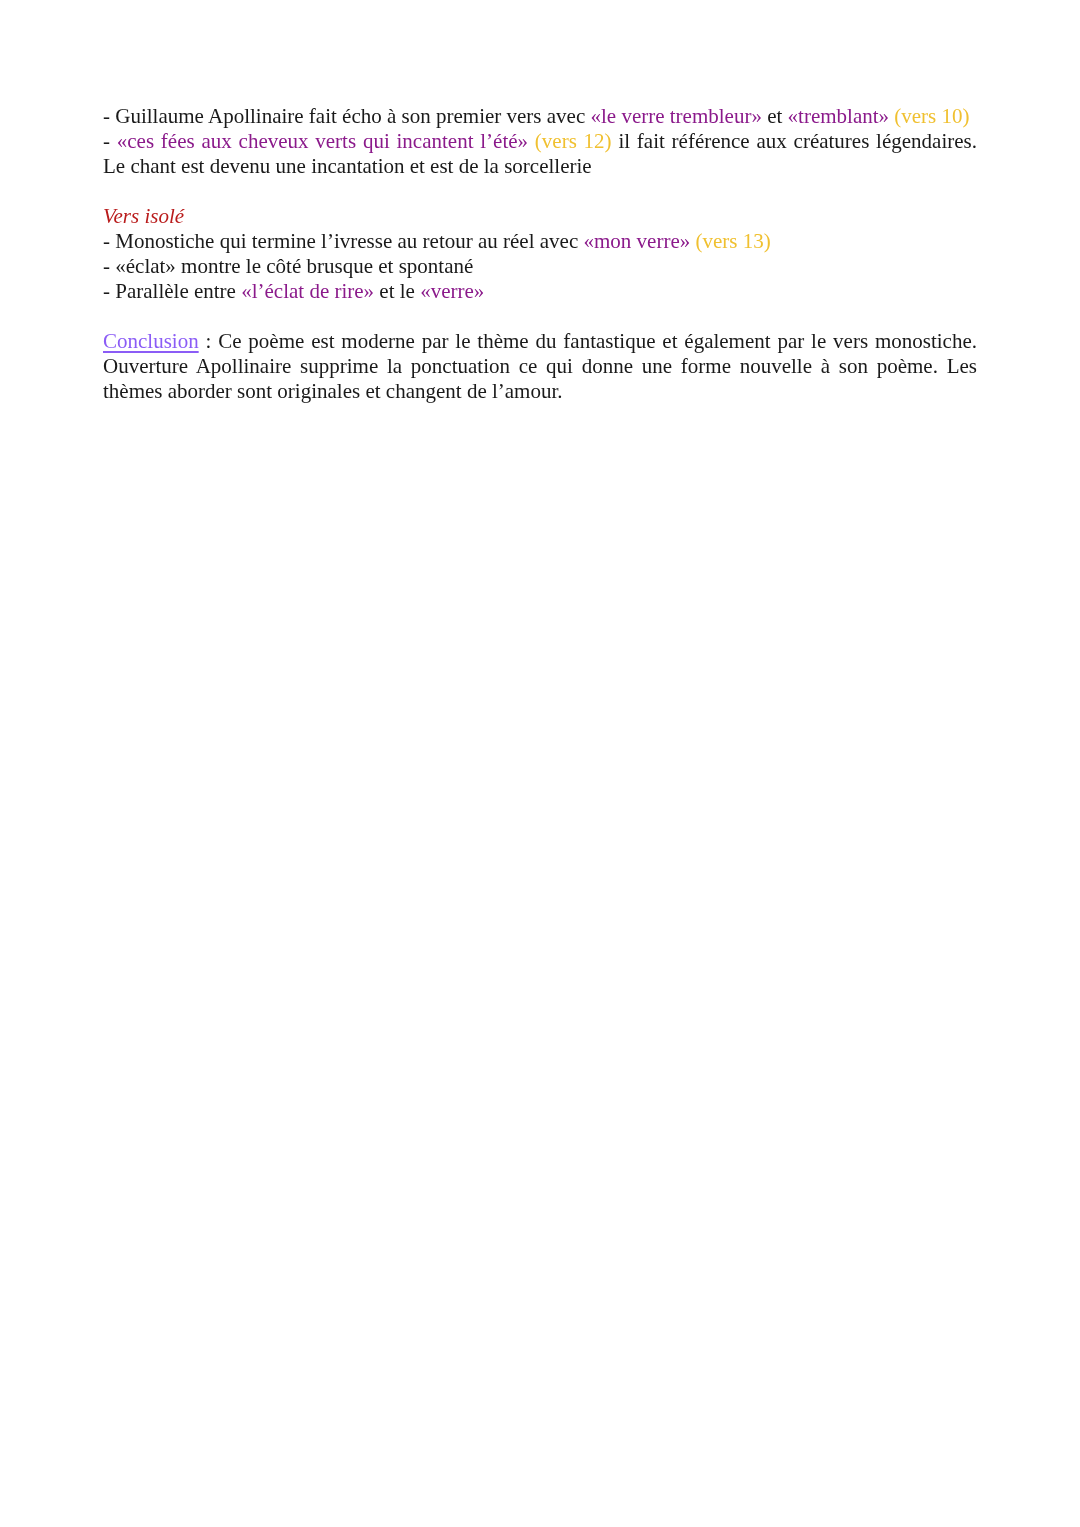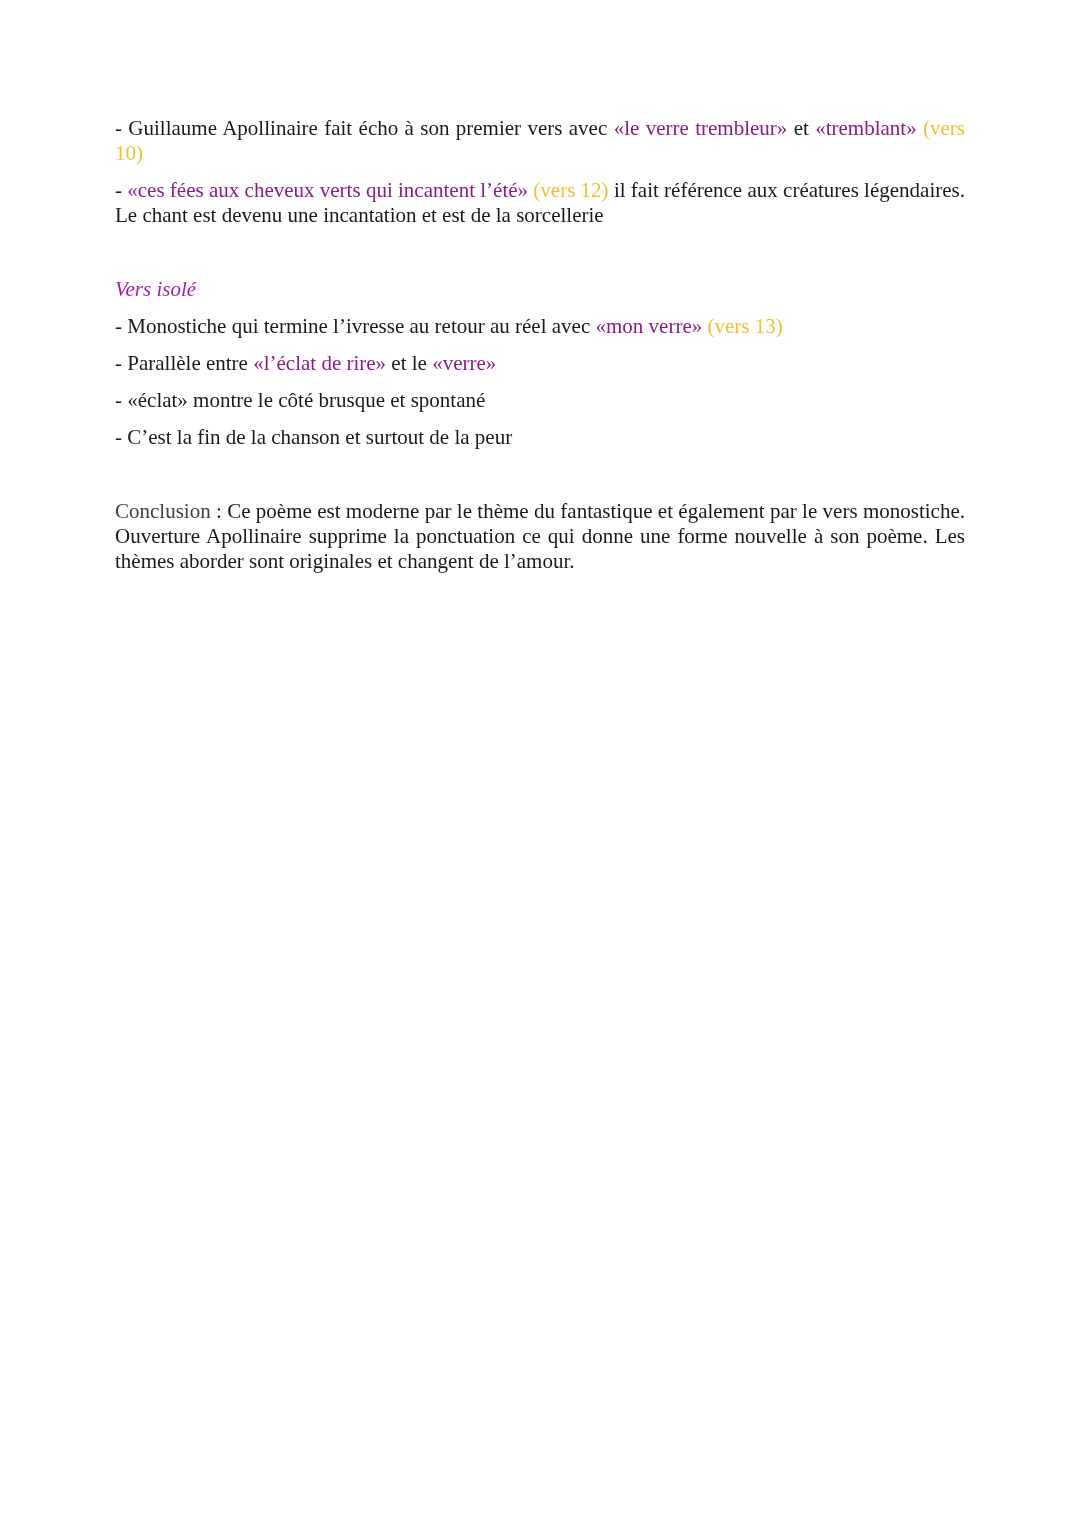--- a/index.html
+++ b/index.html
@@ -1,39 +1,38 @@
 <!DOCTYPE html>
 <html><head>
 <meta charset="utf-8">
 <style>
   html, body { margin: 0; padding: 0; background: #ffffff; }
   body { width: 1080px; height: 1527px; position: relative; overflow: hidden; }
   .page {
     position: absolute; left: 103px; top: 104px; width: 874px;
     font-family: "Liberation Serif", serif; font-size: 21px; line-height: 25px; color: #1a1a1a;
   }
-  .line { margin: 12px; }
+  .line { margin: 0; }
   .justify { text-align: justify; text-align-last: left; }
   .q { color: #8b1a8b; }
   .v { color: #f0c030; }
-  .green { color: #a21caf; font-style: italic; }
-  .red { color: #404040; text-underline-offset: 3px; }
+  .green { color: #b91c1c; font-style: italic; }
+  .red { color: #8b5cf6; text-decoration: underline; text-underline-offset: 3px; }
   .gap { height: 25px; }
 </style>
 </head>
 <body>
 
 <div class="page">
   <p class="line justify"><span>- Guillaume Apollinaire fait écho à son premier vers avec </span><span class="q">«le verre trembleur»</span><span> et </span><span class="q">«tremblant»</span><span class="v"> (vers 10)</span></p>
   <p class="line justify"><span>- </span><span class="q">«ces fées aux cheveux verts qui incantent l’été»</span><span class="v"> (vers 12)</span><span> il fait référence aux créatures légendaires. Le chant est devenu une incantation et est de la sorcellerie</span></p>
   <div class="gap"></div>
 
   <p class="line green">Vers isolé</p>
   <p class="line"><span>- Monostiche qui termine l’ivresse au retour au réel avec </span><span class="q">«mon verre»</span><span class="v"> (vers 13)</span></p>
+  <p class="line">- «éclat» montre le côté brusque et spontané</p>
   <p class="line"><span>- Parallèle entre </span><span class="q">«l’éclat de rire»</span><span> et le </span><span class="q">«verre»</span></p>
-  <p class="line">- «éclat» montre le côté brusque et spontané</p>
-  <p class="line">- C’est la fin de la chanson et surtout de la peur</p>
   <div class="gap"></div>
 
   <p class="line justify"><span class="red">Conclusion</span><span> : Ce poème est moderne par le thème du fantastique et également par le vers monostiche. Ouverture Apollinaire supprime la ponctuation ce qui donne une forme nouvelle à son poème. Les thèmes aborder sont originales et changent de l’amour.</span></p>
   <div class="gap"></div>
 
 </div>
 
 </body></html>

